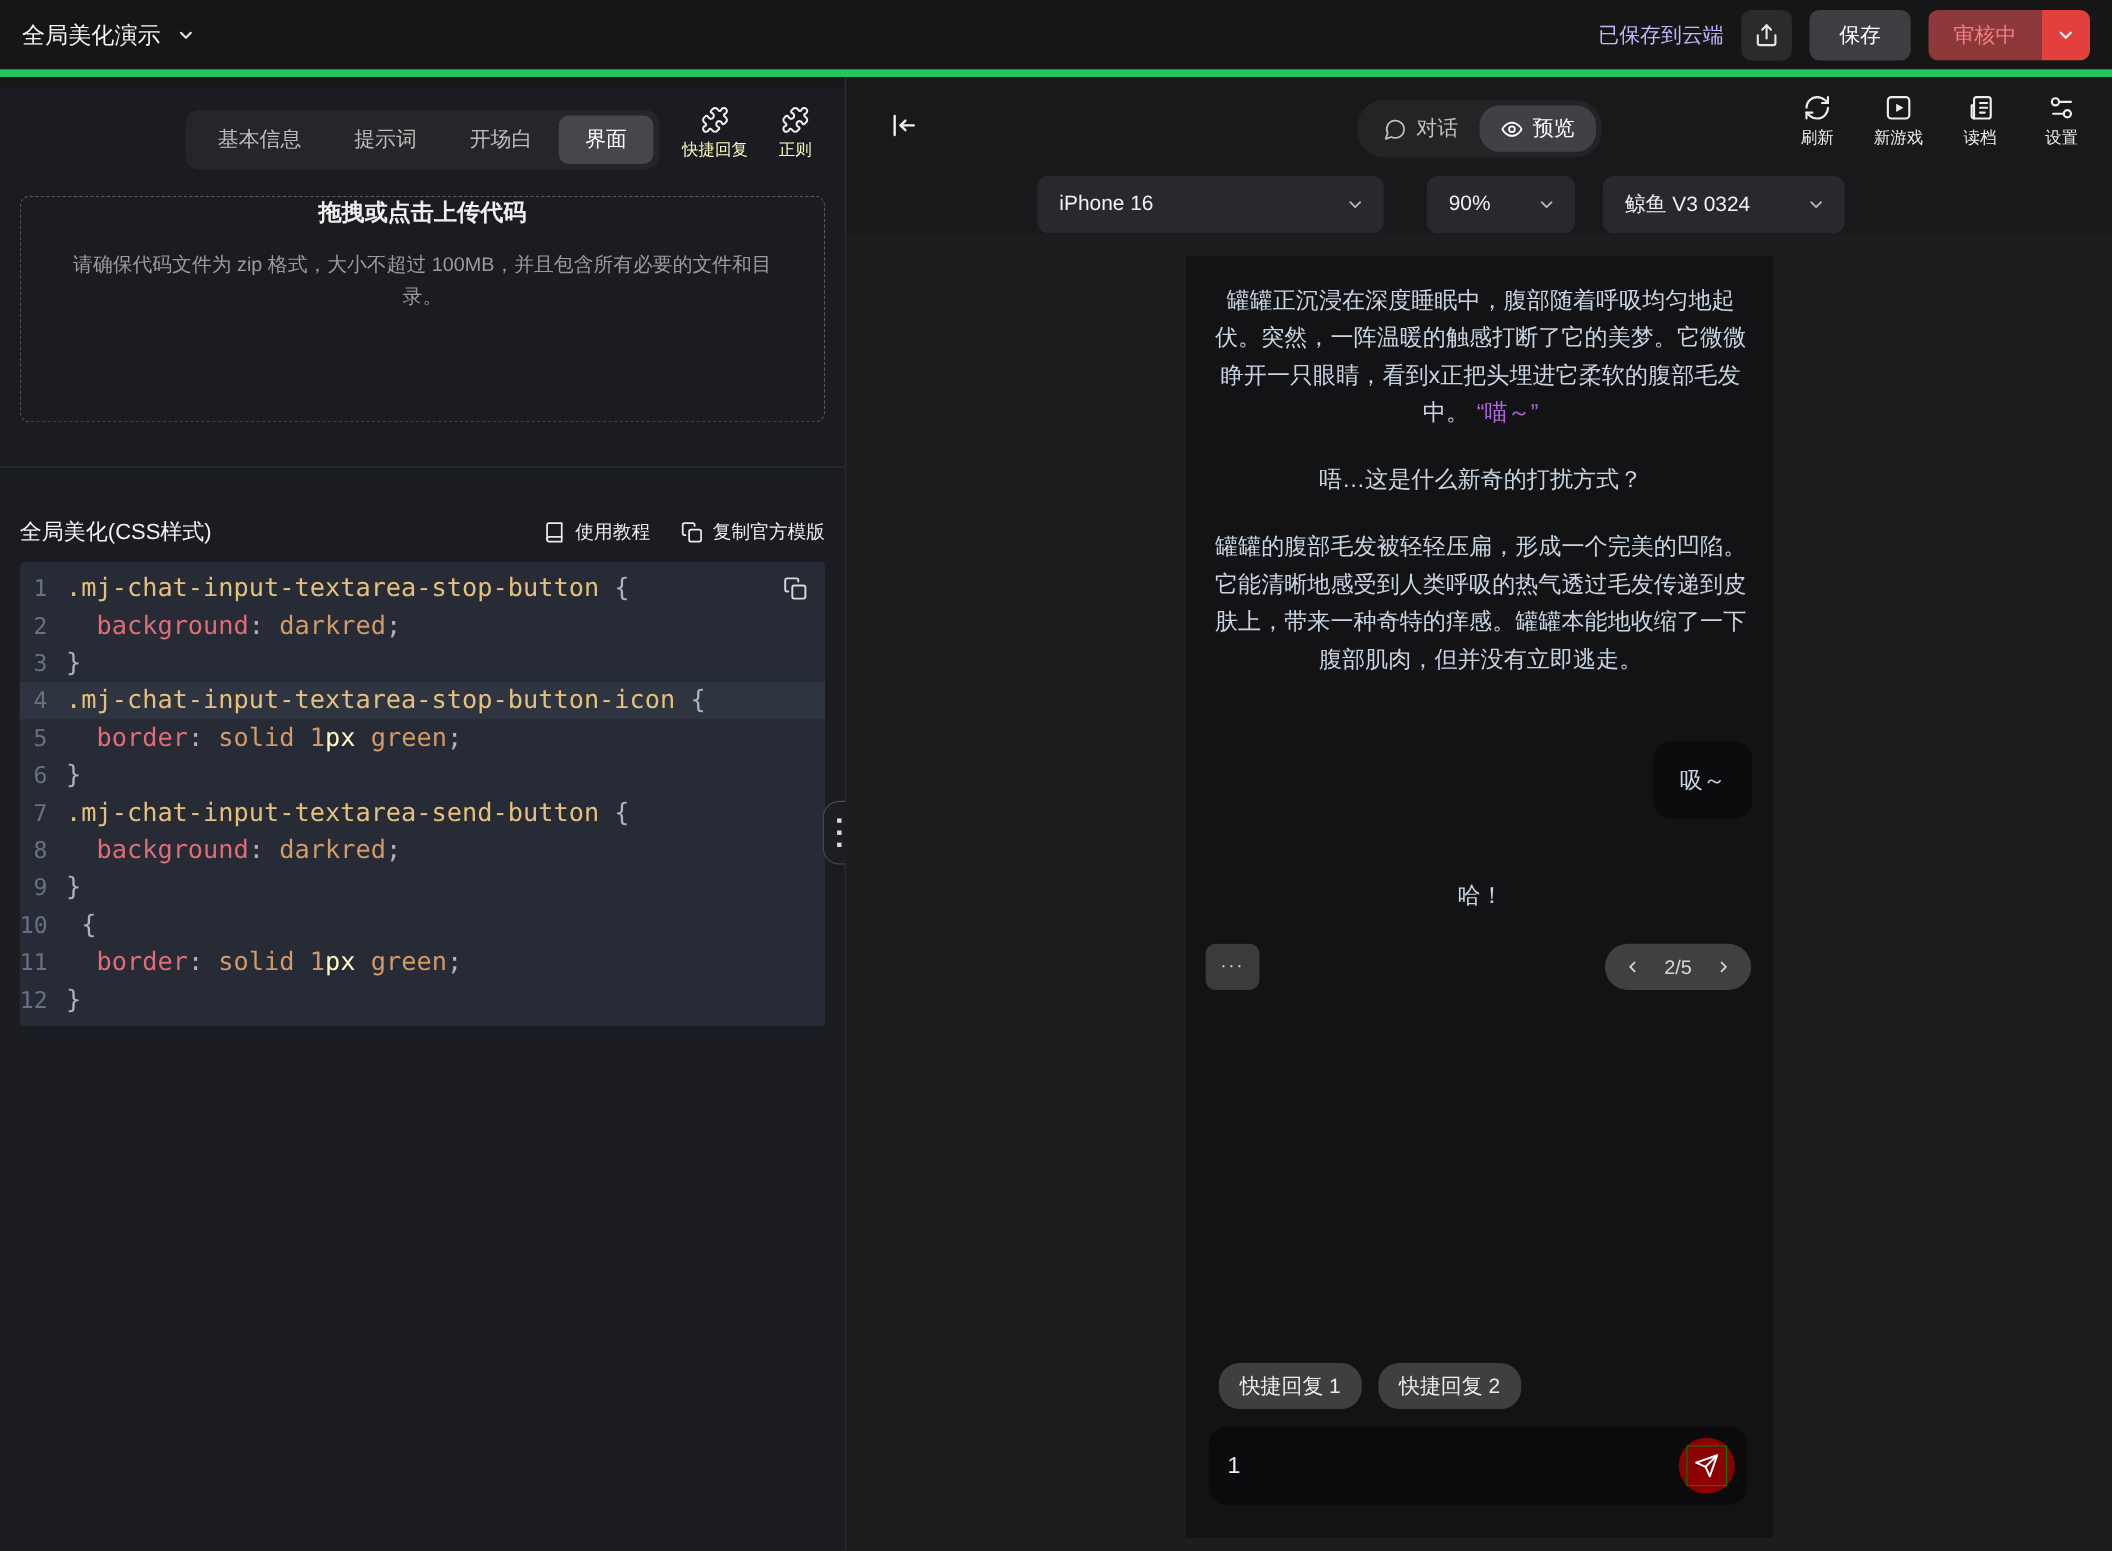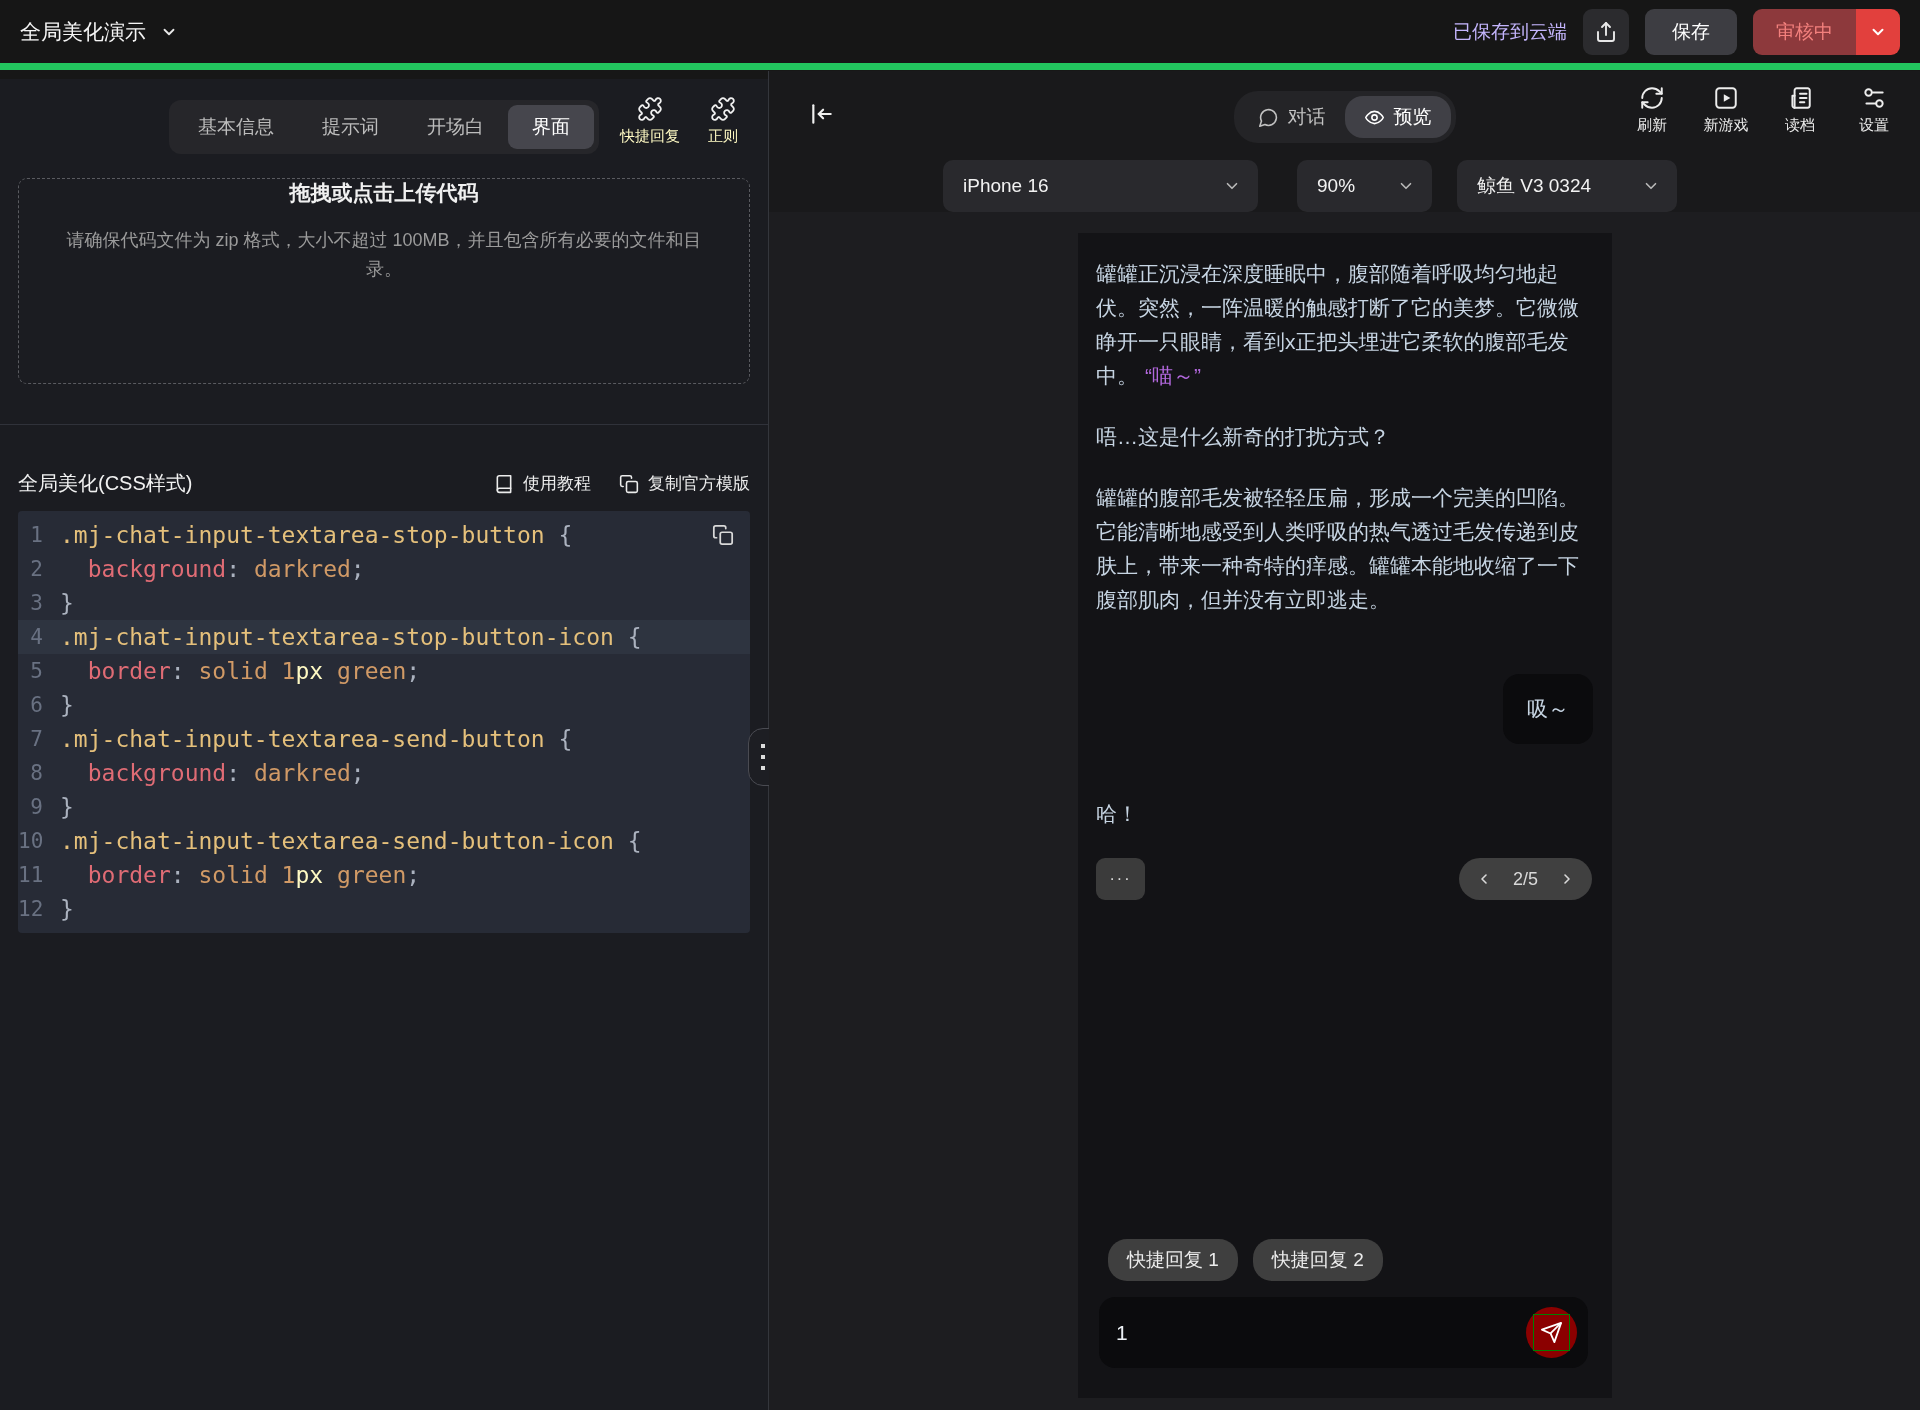--- a/index.html
+++ b/index.html
@@ -71,21 +71,21 @@
   .pa { display:flex; flex-direction:column; align-items:center; gap:5px; font-size:15px; color:#ededed; min-width:48px; cursor:pointer; }
 
   .dd { position:absolute; top:89px; height:52px; background:#29292d; border-radius:10px;
     display:flex; align-items:center; justify-content:space-between; padding:0 17px 0 20px; font-size:19px; color:#f2f2f2; cursor:pointer; }
   .dd .chev { color:#b9b9b9; }
   .dd-device { left:174px; width:315px; }
   .dd-zoom { left:528px; width:135px; }
   .dd-model { left:688px; width:220px; }
 
   .canvas { position:absolute; top:141px; left:0; right:0; bottom:0; background:#1d1d20; }
-  .phone { position:absolute; left:309px; top:21px; width:534px; height:1165px; background:#131316; }
+  .phone { position:absolute; left:309px; top:21px; width:534px; height:1165px; background:#131316;text-align:center; }
 
   .phone-content { padding:24px 16px 0 18px; }
   .msg { margin:0 0 27px; font-size:21px; line-height:34px; color:#c7d5e3; }
   .quote { color:#b268dd; margin-left:7px; }
 
   .user-bubble-row { display:flex; justify-content:flex-end; margin-top:57px; padding-right:3px; }
   .user-bubble { background:#0b0b0d; border-radius:16px; padding:21px 24px; font-size:21px; color:#c7d5e3; }
 
   .reply { margin-top:56px; font-size:21px; color:#c7d5e3; }
 
@@ -207,21 +207,21 @@
     <div id="code-lines">
         <div class="code-line"><span class="ln">1</span><span class="tok-sel">.mj-chat-input-textarea-stop-button</span><span class="tok-pun"> {</span></div>
         <div class="code-line"><span class="ln">2</span><span class="tok-pun">  </span><span class="tok-prop">background</span><span class="tok-pun">: </span><span class="tok-val">darkred</span><span class="tok-pun">;</span></div>
         <div class="code-line"><span class="ln">3</span><span class="tok-pun">}</span></div>
         <div class="code-line active"><span class="ln">4</span><span class="tok-sel">.mj-chat-input-textarea-stop-button-icon</span><span class="tok-pun"> {</span></div>
         <div class="code-line"><span class="ln">5</span><span class="tok-pun">  </span><span class="tok-prop">border</span><span class="tok-pun">: </span><span class="tok-val">solid</span><span class="tok-pun"> </span><span class="tok-num">1</span><span class="tok-unit">px</span><span class="tok-pun"> </span><span class="tok-val">green</span><span class="tok-pun">;</span></div>
         <div class="code-line"><span class="ln">6</span><span class="tok-pun">}</span></div>
         <div class="code-line"><span class="ln">7</span><span class="tok-sel">.mj-chat-input-textarea-send-button</span><span class="tok-pun"> {</span></div>
         <div class="code-line"><span class="ln">8</span><span class="tok-pun">  </span><span class="tok-prop">background</span><span class="tok-pun">: </span><span class="tok-val">darkred</span><span class="tok-pun">;</span></div>
         <div class="code-line"><span class="ln">9</span><span class="tok-pun">}</span></div>
-        <div class="code-line"><span class="ln">10</span><span class="tok-sel">.mj-chat-input-textarea-send-button-icon</span><span class="tok-pun"> {</span></div>
+        <div class="code-line"><span class="ln">10</span><span class="tok-pun"> {</span></div>
         <div class="code-line"><span class="ln">11</span><span class="tok-pun">  </span><span class="tok-prop">border</span><span class="tok-pun">: </span><span class="tok-val">solid</span><span class="tok-pun"> </span><span class="tok-num">1</span><span class="tok-unit">px</span><span class="tok-pun"> </span><span class="tok-val">green</span><span class="tok-pun">;</span></div>
         <div class="code-line"><span class="ln">12</span><span class="tok-pun">}</span></div>
       </div>
     <div class="copy-code-btn">
       <span>
         <svg width="22" height="22" viewBox="0 0 24 24" fill="none" stroke="currentColor" stroke-width="1.9" stroke-linecap="round" stroke-linejoin="round">
             <rect x="9" y="9" width="13" height="13" rx="2"></rect>
             <path d="M5 15H4a2 2 0 0 1-2-2V4a2 2 0 0 1 2-2h9a2 2 0 0 1 2 2v1"></path>
           </svg>
       </span>

